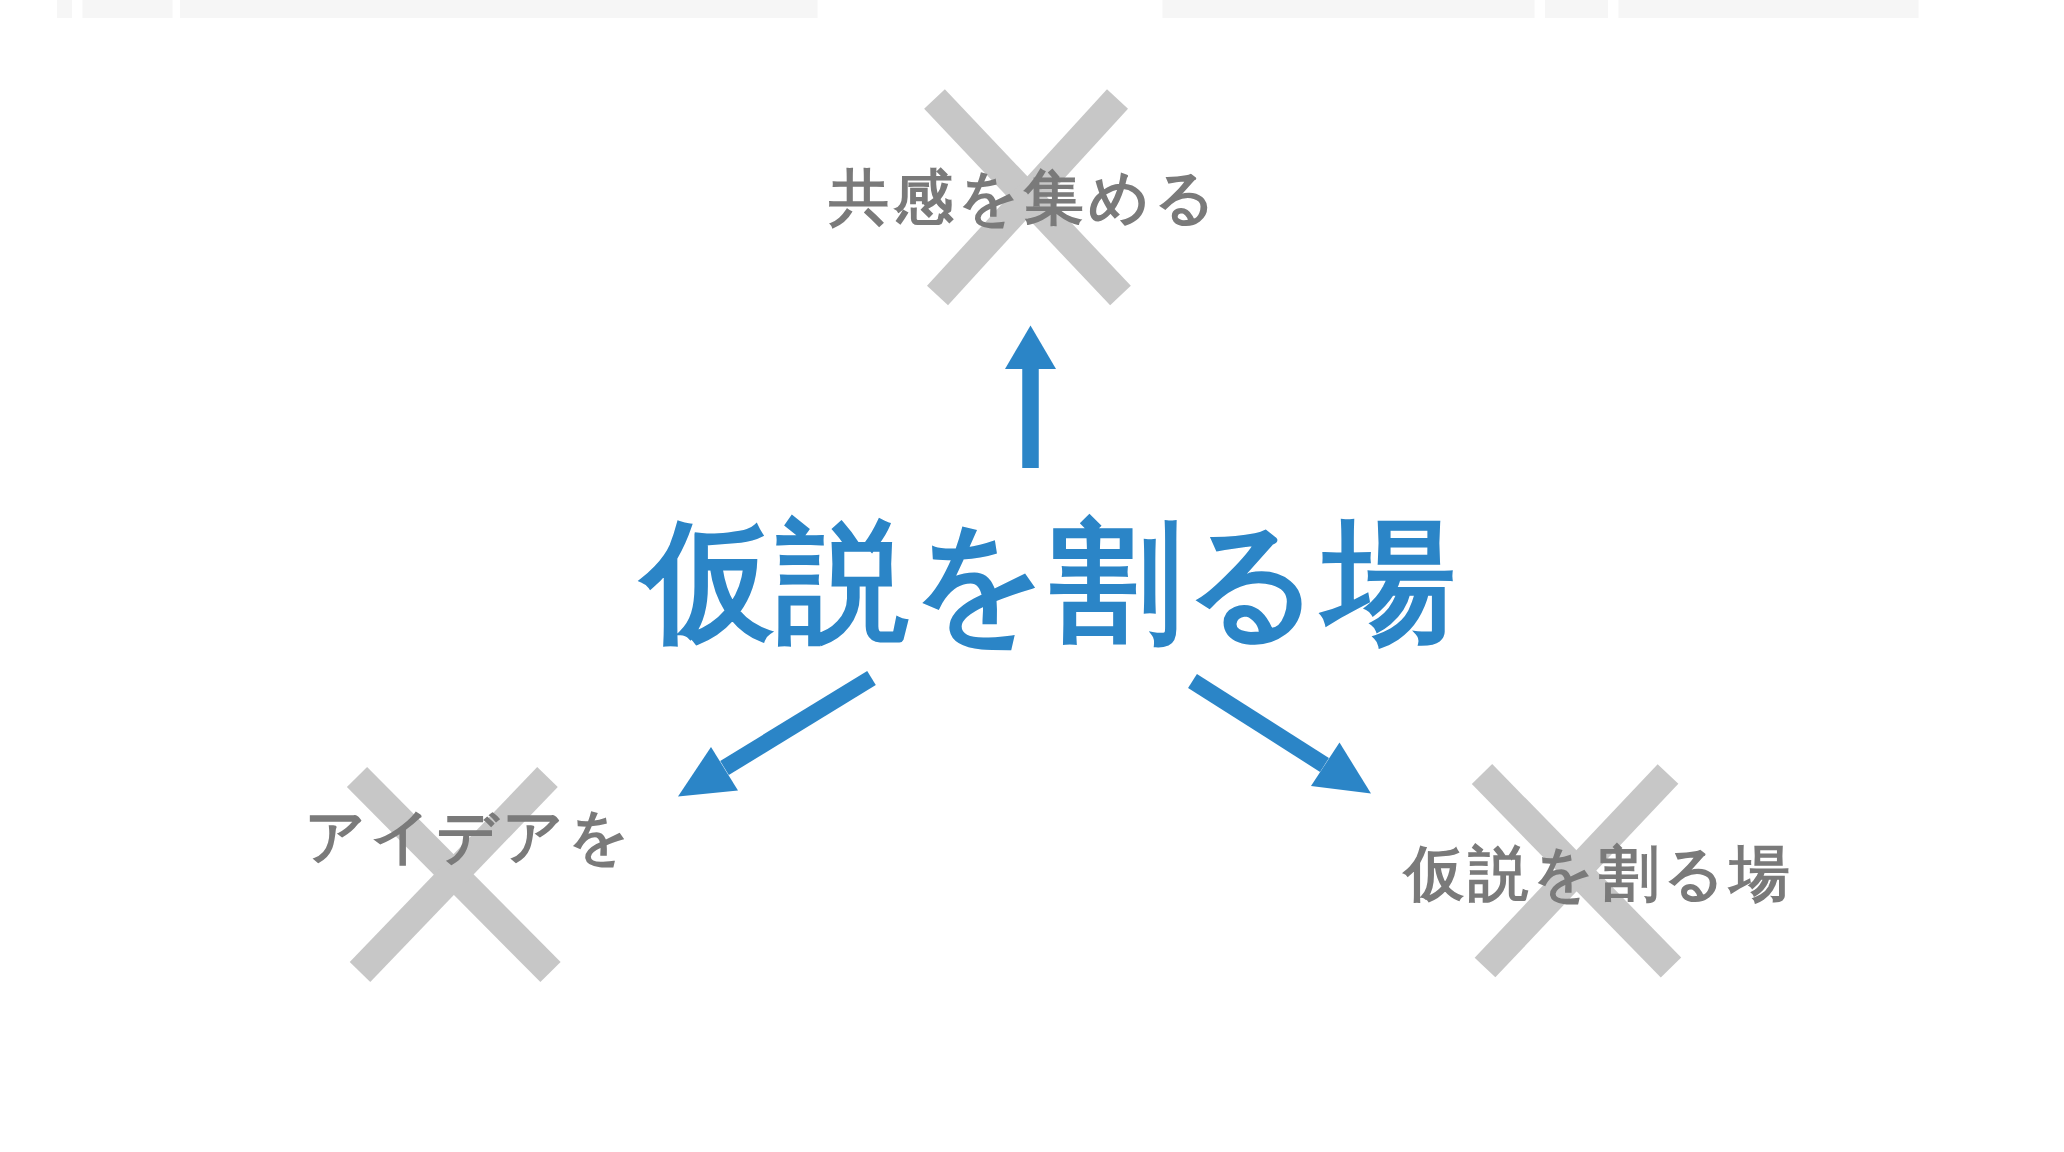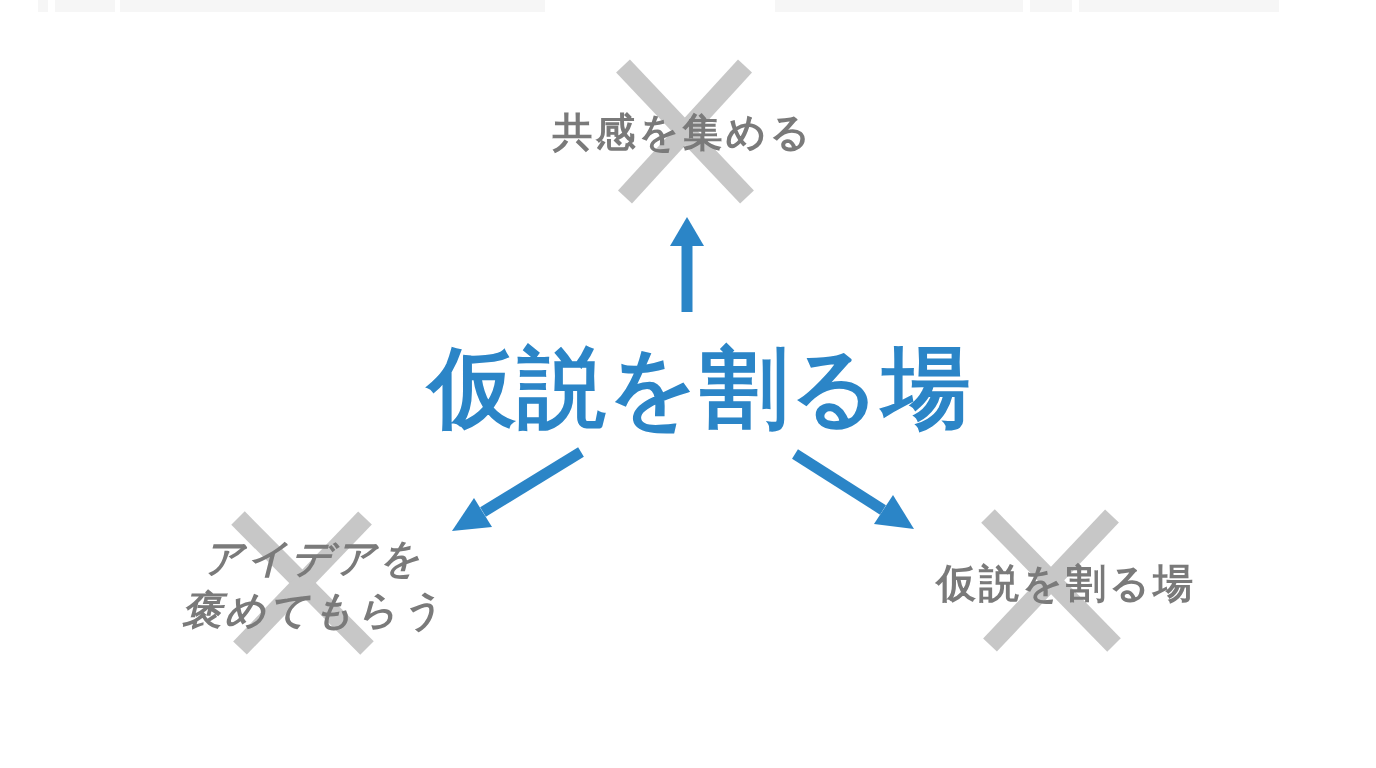--- a/index.html
+++ b/index.html
@@ -61,21 +61,20 @@
     font-weight: 700;
     font-size: 40px;
     line-height: 48px;
     letter-spacing: 3px;
     text-align: center;
     white-space: nowrap;
     z-index: 3;
   }
   .label.multiline {
     line-height: 52px;
-    font-style: italic;
   }
 </style>
 </head>
 <body>
 
 <div class="slide">
 
   <div class="edge-bar" style="left:38px;  width:10px"></div>
   <div class="edge-bar" style="left:55px;  width:60px"></div>
   <div class="edge-bar" style="left:120px; width:425px"></div>
@@ -115,18 +114,17 @@
       <polygon class="arrow-head" points="914,529 874,524 893,495"></polygon>
     </g>
   </svg>
 
   <div class="label" style="left:683px;top:108px">共感を集める</div>
 
   <h1 class="title">仮説を割る場</h1>
 
   <div class="label multiline" style="left:313px;top:532px">
     <div>アイデアを</div>
-    <div>褒めてもらう</div>
   </div>
 
   <div class="label" style="left:1066px;top:559px">仮説を割る場</div>
 
 </div>
 
 </body></html>

